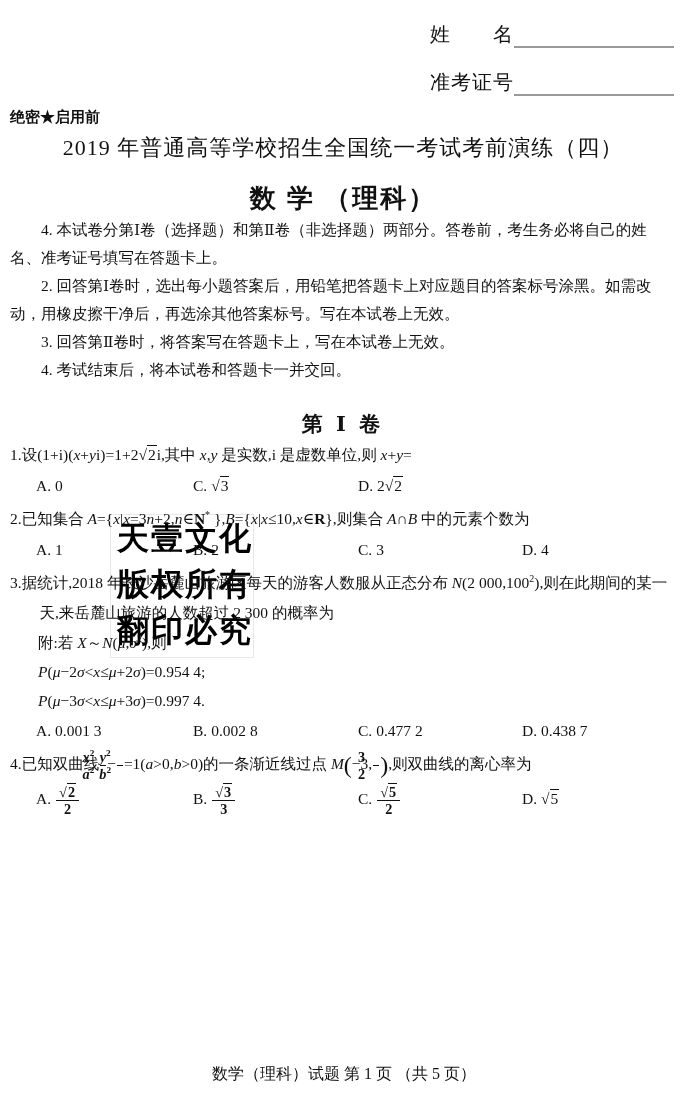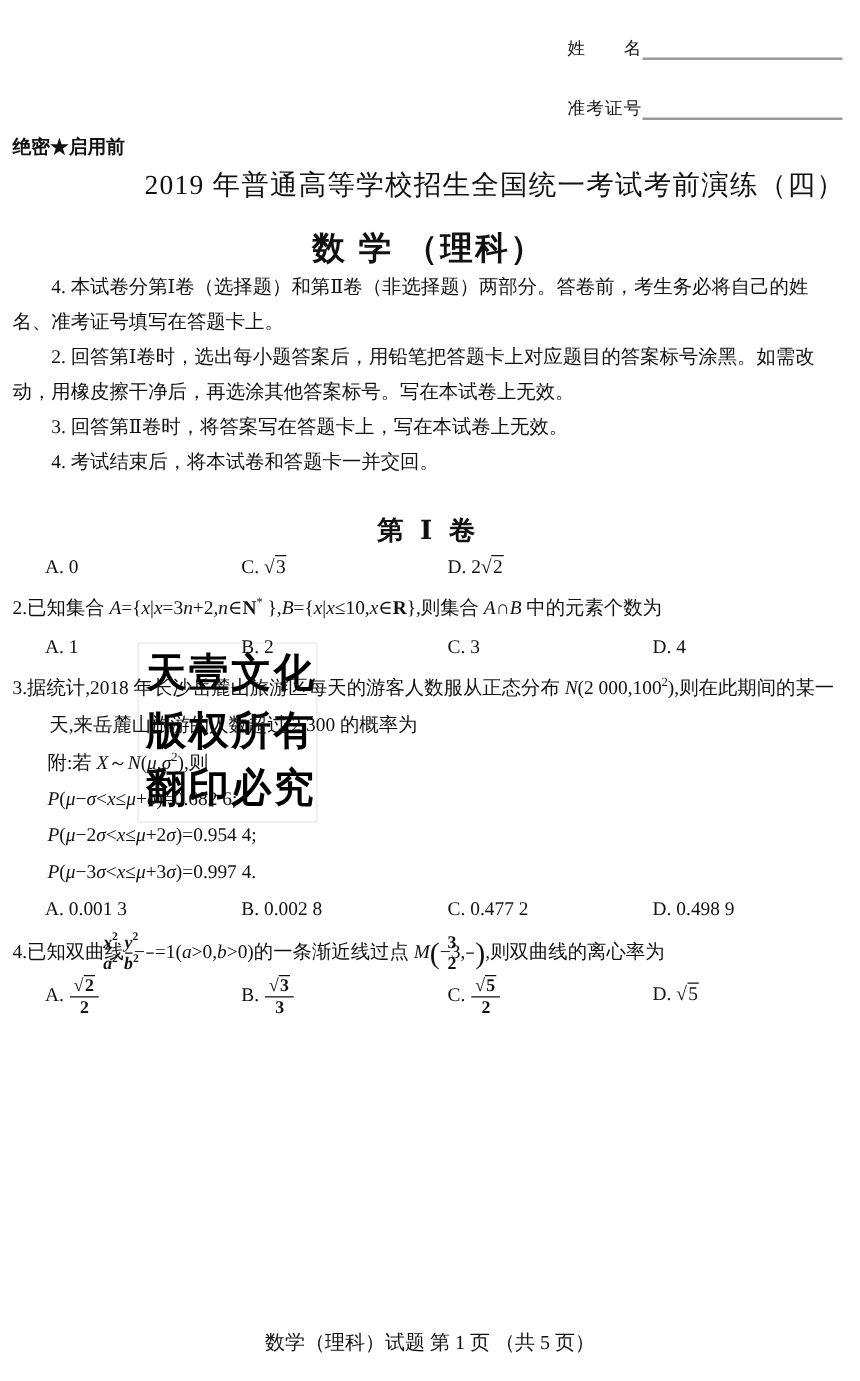--- a/index.html
+++ b/index.html
@@ -4,27 +4,27 @@
 <style>
   html,body{margin:0;padding:0;background:#fff;}
   body{
     width:688px;height:1105px;position:relative;overflow:hidden;
     color:#111;font-family:"Liberation Serif","DejaVu Serif",serif;
   }
   .page{position:relative;z-index:1;padding:12px 12px 0 10px;}
 
   
   .field-row{display:flex;justify-content:flex-end;align-items:flex-end;
-             font-size:14px;height:36px;margin-bottom:12px;margin-right:2px;}
+             font-size:20px;height:36px;margin-bottom:12px;margin-right:2px;}
   .field-label{letter-spacing:1px;white-space:pre;}
   .field-line{display:inline-block;width:160px;border-bottom:2px solid #9a9a9a;height:26px;}
 
   .secret{font-family:Liberation Sans, sans-serif;font-weight:bold;
           font-size:15px;margin-top:2px;}
-  .exam-title{text-align:right;font-size:22px;margin-top:6px;letter-spacing:1px;}
+  .exam-title{text-align:center;font-size:22px;margin-top:6px;letter-spacing:1px;}
   .subject-title{text-align:center;font-family:"Liberation Sans","DejaVu Sans",sans-serif;
                  font-weight:bold;font-size:26px;margin-top:18px;letter-spacing:2px;}
 
   
   .notice-heading{font-family:"Liberation Sans","DejaVu Sans",sans-serif;font-weight:bold;
                   font-size:16px;margin-top:26px;margin-bottom:2px;}
   .notice p{margin:0;font-size:15.5px;line-height:28px;text-indent:2em;}
 
   
   .section-title{text-align:center;font-weight:bold;font-size:21px;margin-top:26px;letter-spacing:4px;}
@@ -93,20 +93,21 @@
     <p>2. 回答第Ⅰ卷时，选出每小题答案后，用铅笔把答题卡上对应题目的答案标号涂黑。如需改动，用橡皮擦干净后，再选涂其他答案标号。写在本试卷上无效。</p>
     <p>3. 回答第Ⅱ卷时，将答案写在答题卡上，写在本试卷上无效。</p>
     <p>4. 考试结束后，将本试卷和答题卡一并交回。</p>
   </div>
 
   <div class="section-title">第 Ⅰ 卷</div>
 
   <div class="questions">
 
     <div>
+      <p class="q-stem"><span class="q-num">1.</span><span>设(1+i)(<i>x</i>+<i>y</i>i)=1+2<span class="sqrt">√<span class="sq">2</span></span>i,其中 <i>x</i>,<i>y</i> 是实数,i 是虚数单位,则 <i>x</i>+<i>y</i>=</span></p>
       <div class="options">
         <span class="opt"><span class="lbl">A.</span><span>0</span></span>
         <span class="opt"><span class="lbl">C.</span><span><span class="sqrt">√<span class="sq">3</span></span></span></span>
         <span class="opt"><span class="lbl">D.</span><span>2<span class="sqrt">√<span class="sq">2</span></span></span></span>
       </div>
     </div>
 
     <div>
       <p class="q-stem"><span class="q-num">2.</span><span>已知集合 <i>A</i>={<i>x</i>|<i>x</i>=3<i>n</i>+2,<i>n</i>∈<b>N</b><sup>*</sup> },<i>B</i>={<i>x</i>|<i>x</i>≤10,<i>x</i>∈<b>R</b>},则集合 <i>A</i>∩<i>B</i> 中的元素个数为</span></p>
       <div class="options">
@@ -114,29 +115,28 @@
         <span class="opt"><span class="lbl">B.</span><span>2</span></span>
         <span class="opt"><span class="lbl">C.</span><span>3</span></span>
         <span class="opt"><span class="lbl">D.</span><span>4</span></span>
       </div>
     </div>
 
     <div>
       <p class="q-stem"><span class="q-num">3.</span><span>据统计,2018 年长沙岳麓山旅游区每天的游客人数服从正态分布 <i>N</i>(2 000,100<sup>2</sup>),则在此期间的某一天,来岳麓山旅游的人数超过 2 300 的概率为</span></p>
       <div class="note-lines">
         <p>附:若 <i>X</i>～<i>N</i>(<i>μ</i>,<i>σ</i><sup>2</sup>),则</p>
-        <p><i>P</i>(<i>μ</i>−<i>σ</i>&lt;<i>x</i>≤<i>μ</i>+<i>σ</i>)=0.682 6;</p>
         <p><i>P</i>(<i>μ</i>−2<i>σ</i>&lt;<i>x</i>≤<i>μ</i>+2<i>σ</i>)=0.954 4;</p>
         <p><i>P</i>(<i>μ</i>−3<i>σ</i>&lt;<i>x</i>≤<i>μ</i>+3<i>σ</i>)=0.997 4.</p>
       </div>
       <div class="options">
         <span class="opt"><span class="lbl">A.</span><span>0.001 3</span></span>
         <span class="opt"><span class="lbl">B.</span><span>0.002 8</span></span>
         <span class="opt"><span class="lbl">C.</span><span>0.477 2</span></span>
-        <span class="opt"><span class="lbl">D.</span><span>0.498 9</span></span>
+        <span class="opt"><span class="lbl">D.</span><span>0.438 7</span></span>
       </div>
     </div>
 
     <div>
       <p class="q-stem"><span class="q-num">4.</span><span>已知双曲线<span class="frac"><span class="num"><i>x</i><sup>2</sup></span><span class="den"><i>a</i><sup>2</sup></span></span>−<span class="frac"><span class="num"><i>y</i><sup>2</sup></span><span class="den"><i>b</i><sup>2</sup></span></span>=1(<i>a</i>&gt;0,<i>b</i>&gt;0)的一条渐近线过点 <i>M</i><span class="bp">(</span>−3,<span class="frac"><span class="num">3</span><span class="den">2</span></span><span class="bp">)</span>,则双曲线的离心率为</span></p>
       <div class="options">
         <span class="opt"><span class="lbl">A.</span><span><span class="frac"><span class="num"><span class="sqrt">√<span class="sq">2</span></span></span><span class="den">2</span></span></span></span>
         <span class="opt"><span class="lbl">B.</span><span><span class="frac"><span class="num"><span class="sqrt">√<span class="sq">3</span></span></span><span class="den">3</span></span></span></span>
         <span class="opt"><span class="lbl">C.</span><span><span class="frac"><span class="num"><span class="sqrt">√<span class="sq">5</span></span></span><span class="den">2</span></span></span></span>
         <span class="opt"><span class="lbl">D.</span><span><span class="sqrt">√<span class="sq">5</span></span></span></span>

